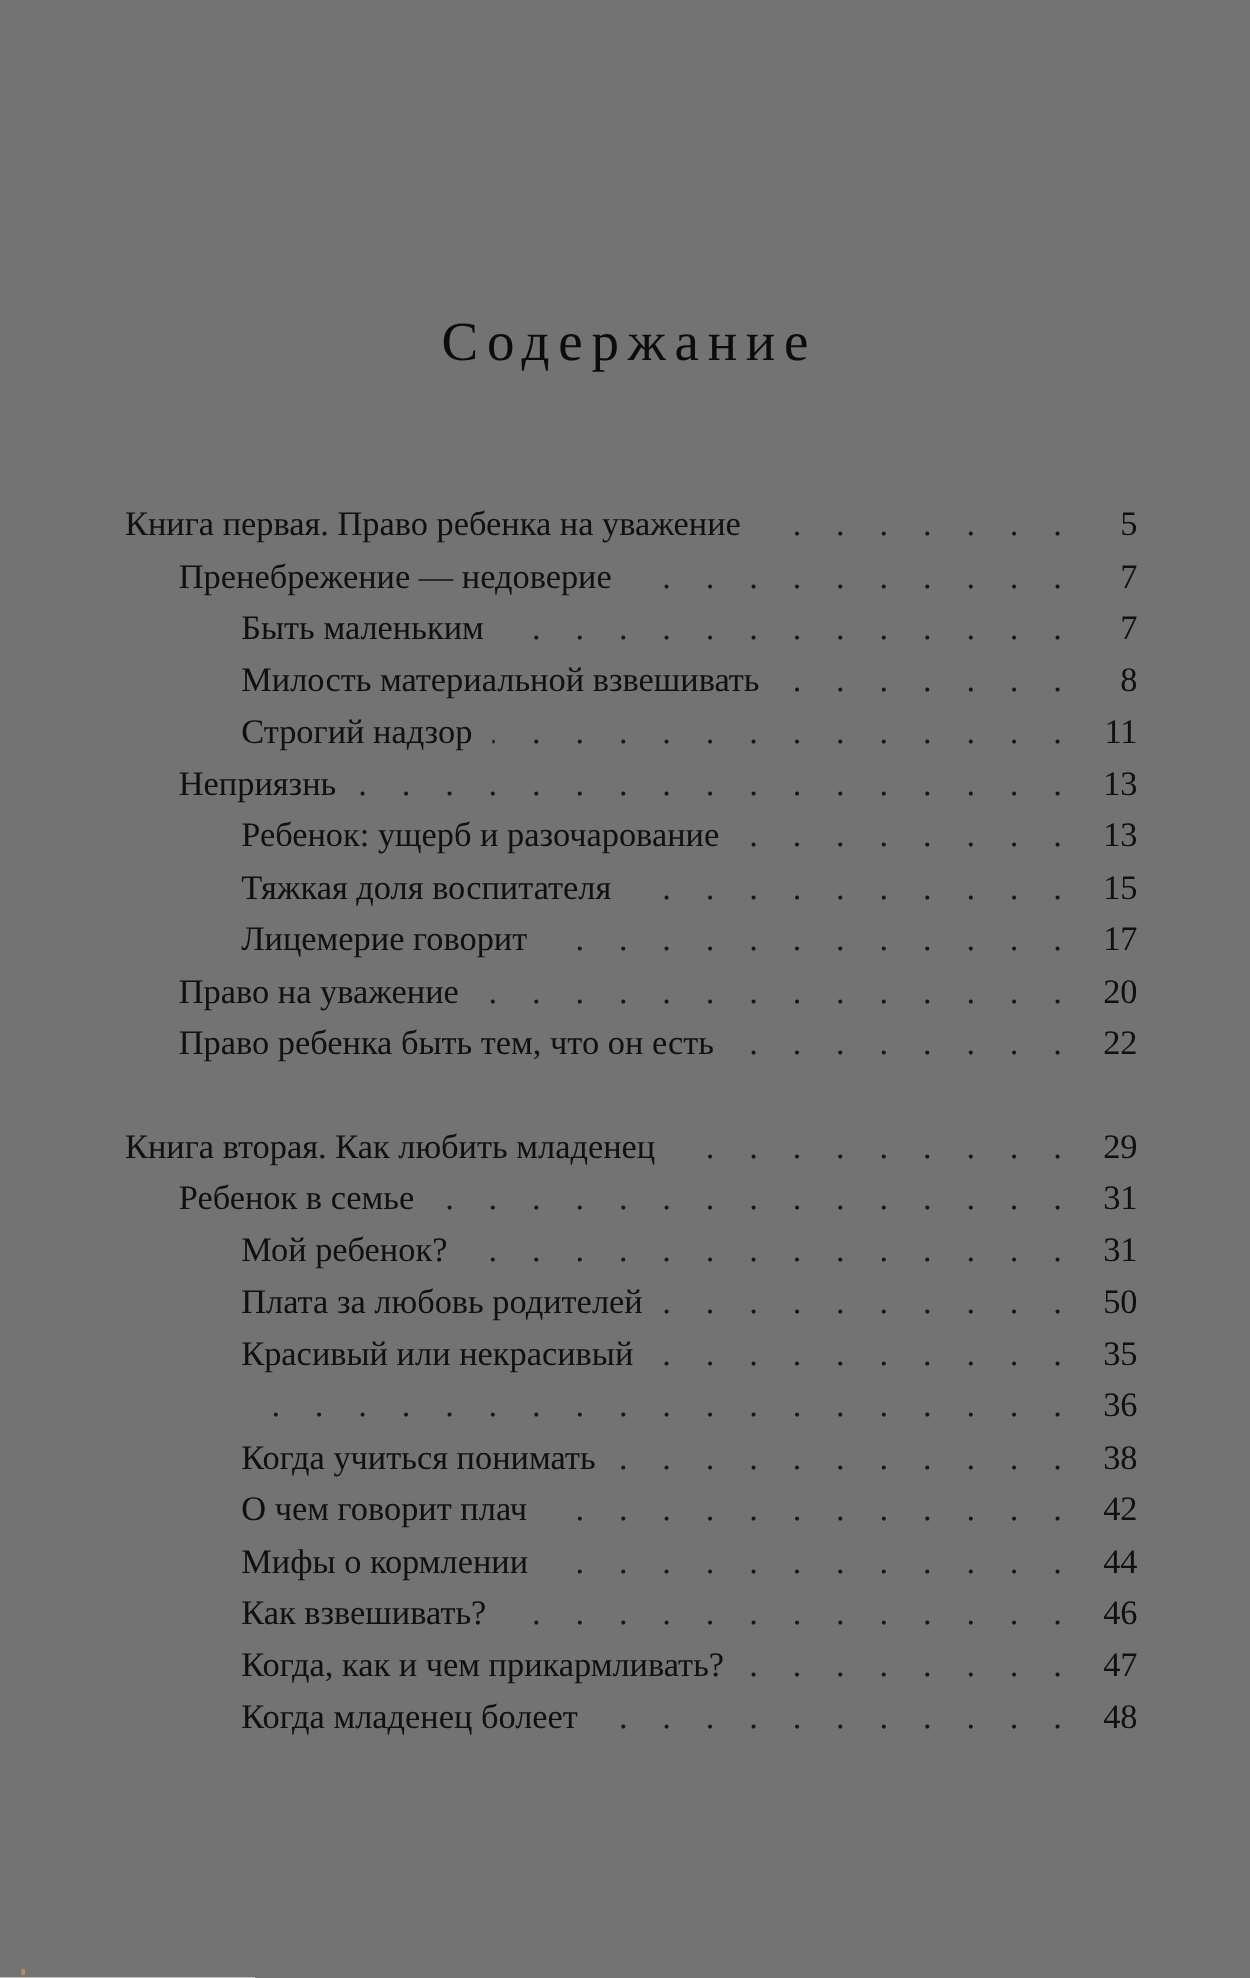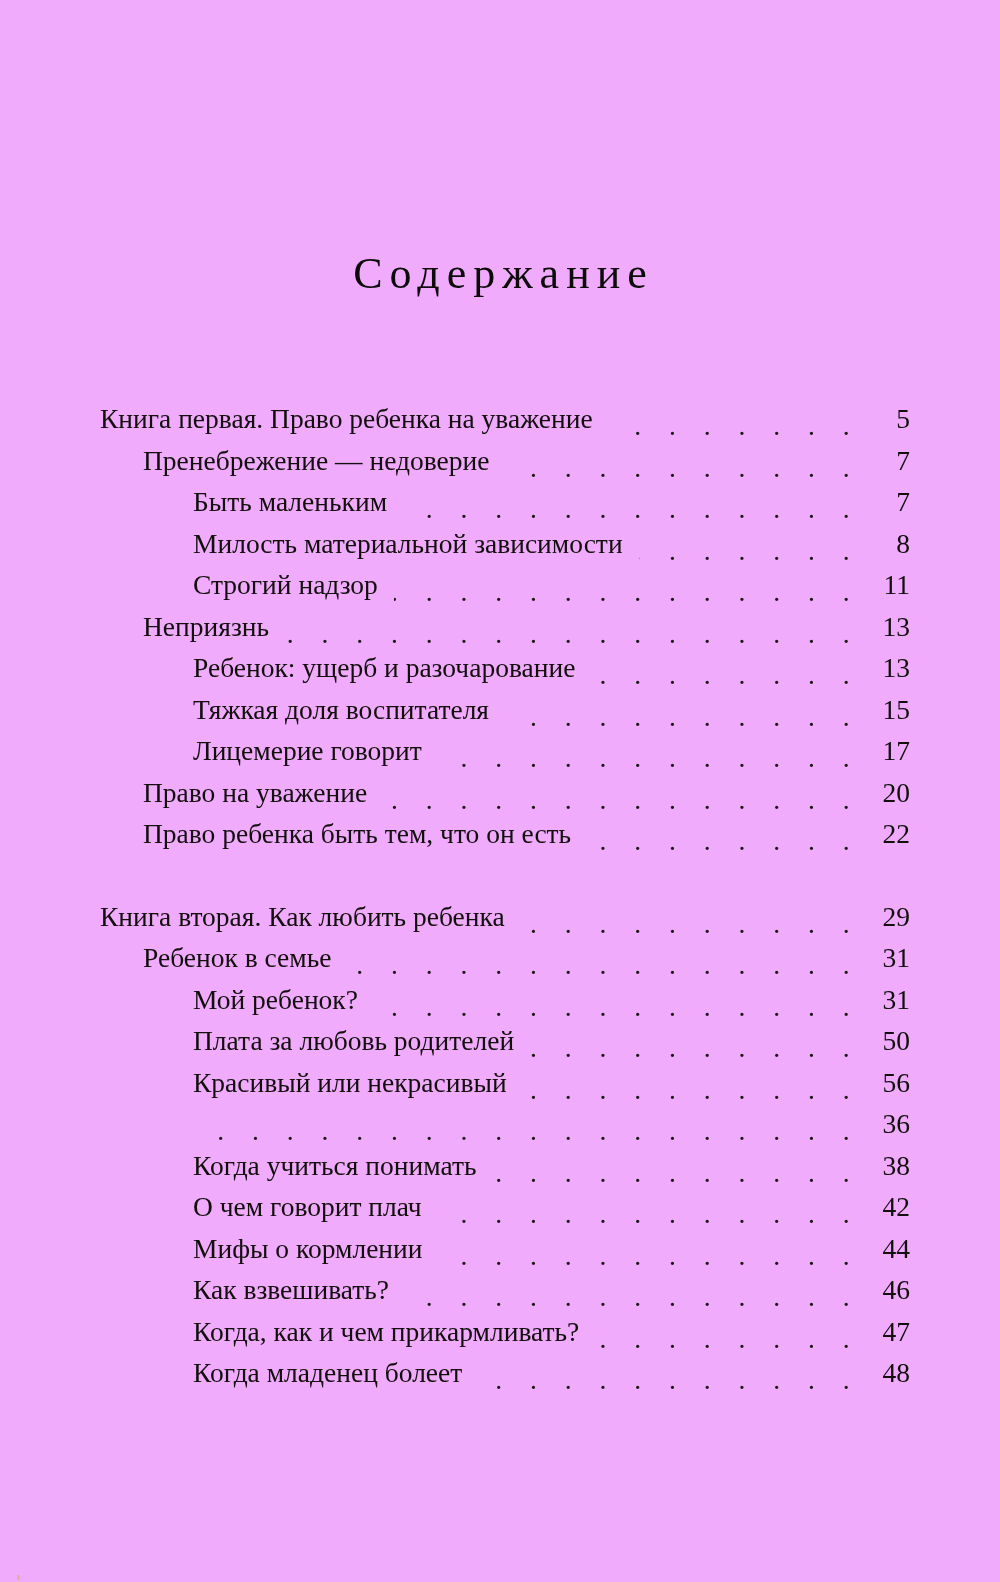--- a/index.html
+++ b/index.html
@@ -13,21 +13,21 @@
     height: 1582px;
     position: relative;
     font-family: "Liberation Serif", "DejaVu Serif", serif;
     color: #100f0d;
     overflow: hidden;
   }
 
   .page {
     position: absolute;
     inset: 0;
-    background: #f0abfc;
+    background: #737373;
   }
 
   
   .toc-title {
     position: absolute;
     top: 252px;
     left: 0;
     width: 1000px;
     text-align: center;
     font-size: 44px;
@@ -41,21 +41,21 @@
   
   .toc-list {
     position: absolute;
     top: 398px;
     left: 100px;
     width: 810px;
   }
 
   .toc-entry {
     display: flex;
-    align-items: flex-end;
+    align-items: center;
     height: 41.5px;
     font-size: 27.5px;
     line-height: 41.5px;
     white-space: nowrap;
     color: #120f0d;
   }
 
   
   .toc-entry.level-1 { padding-left: 0px;  }
   .toc-entry.level-2 { padding-left: 43px; }
@@ -126,21 +126,21 @@
         <span class="entry-title">Пренебрежение — недоверие</span>
         <span class="leader"></span>
         <span class="entry-page">7</span>
       </div>
       <div class="toc-entry level-3">
         <span class="entry-title">Быть маленьким</span>
         <span class="leader"></span>
         <span class="entry-page">7</span>
       </div>
       <div class="toc-entry level-3">
-        <span class="entry-title">Милость материальной зависимости</span>
+        <span class="entry-title">Милость материальной взвешивать</span>
         <span class="leader"></span>
         <span class="entry-page">8</span>
       </div>
       <div class="toc-entry level-3">
         <span class="entry-title">Строгий надзор</span>
         <span class="leader"></span>
         <span class="entry-page">11</span>
       </div>
       <div class="toc-entry level-2">
         <span class="entry-title">Неприязнь</span>
@@ -166,21 +166,21 @@
         <span class="entry-title">Право на уважение</span>
         <span class="leader"></span>
         <span class="entry-page">20</span>
       </div>
       <div class="toc-entry level-2">
         <span class="entry-title">Право ребенка быть тем, что он есть</span>
         <span class="leader"></span>
         <span class="entry-page">22</span>
       </div>
       <div class="toc-entry level-1 section-start">
-        <span class="entry-title">Книга вторая. Как любить ребенка</span>
+        <span class="entry-title">Книга вторая. Как любить младенец</span>
         <span class="leader"></span>
         <span class="entry-page">29</span>
       </div>
       <div class="toc-entry level-2">
         <span class="entry-title">Ребенок в семье</span>
         <span class="leader"></span>
         <span class="entry-page">31</span>
       </div>
       <div class="toc-entry level-3">
         <span class="entry-title">Мой ребенок?</span>
@@ -188,21 +188,21 @@
         <span class="entry-page">31</span>
       </div>
       <div class="toc-entry level-3">
         <span class="entry-title">Плата за любовь родителей</span>
         <span class="leader"></span>
         <span class="entry-page">50</span>
       </div>
       <div class="toc-entry level-3">
         <span class="entry-title">Красивый или некрасивый</span>
         <span class="leader"></span>
-        <span class="entry-page">56</span>
+        <span class="entry-page">35</span>
       </div>
       <div class="toc-entry level-3">
         <span class="leader"></span>
         <span class="entry-page">36</span>
       </div>
       <div class="toc-entry level-3">
         <span class="entry-title">Когда учиться понимать</span>
         <span class="leader"></span>
         <span class="entry-page">38</span>
       </div>

